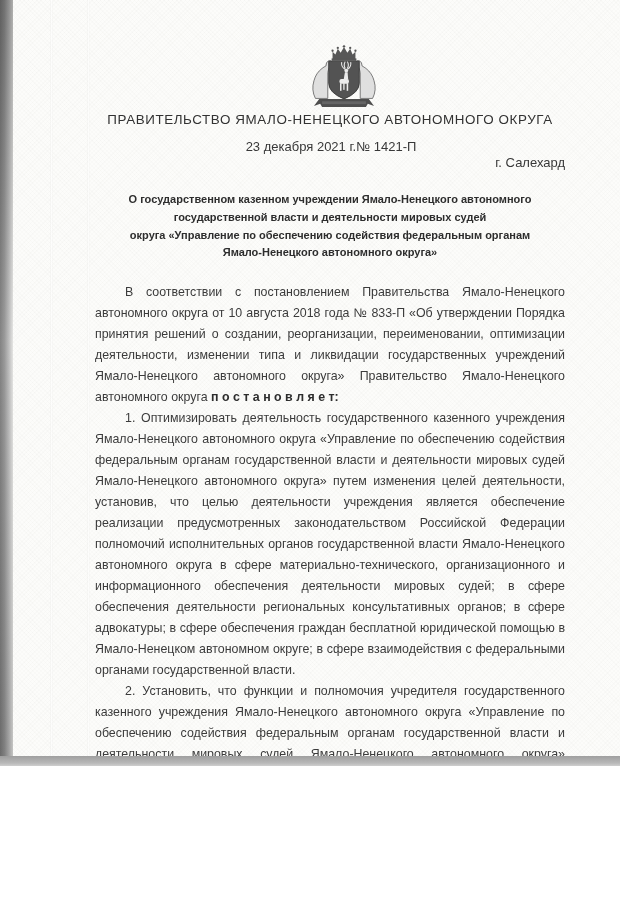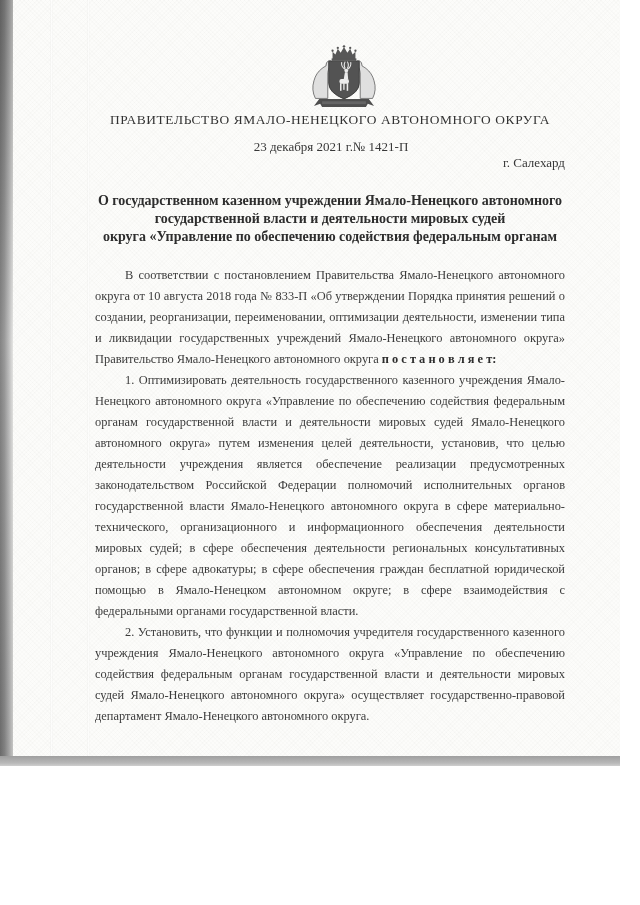--- a/index.html
+++ b/index.html
@@ -1,17 +1,17 @@
 <!DOCTYPE html>
 <html><head>
 <meta charset="utf-8">
 <style>
   html,body{margin:0;padding:0;background:#ffffff;}
   .canvas{position:relative;width:620px;height:905px;background:#14b8a6;overflow:hidden;
-          font-family:Liberation Serif, serif;}
+          font-family:Liberation Sans, sans-serif;}
   
   .scan{position:absolute;left:0;top:0;width:640px;height:766px;}
   .paper{position:absolute;left:12px;top:0;width:614px;height:757px;background:#fcfcfa;}
   .paper::before{content:"";position:absolute;inset:0;pointer-events:none;
     background-image:
       repeating-linear-gradient(45deg, rgba(90,90,80,0.018) 0 1px, transparent 1px 3px),
       repeating-linear-gradient(-45deg, rgba(90,90,80,0.018) 0 1px, transparent 1px 3px);}
   .left-band{position:absolute;left:0;top:0;width:13px;height:757px;
     background:linear-gradient(90deg,#757575 0%,#8f8f8f 35%,#b9b9b9 70%,#e3e3e1 100%);}
   .left-band::after{content:"";position:absolute;inset:0;
@@ -26,21 +26,21 @@
   
   .doc{position:absolute;left:95px;top:0;width:470px;color:#3a3a3a;}
   .emblem{width:82px;height:63px;margin:45px auto 0 auto;transform:translateX(14px);opacity:.93;}
   .authority{margin-top:4px;text-align:center;white-space:nowrap;font-size:13.4px;
     letter-spacing:0.6px;color:#323232;line-height:15px;}
   .doctype{margin-top:2px;text-align:center;font-weight:bold;font-size:17.5px;
     letter-spacing:1.2px;color:#222;line-height:21px;}
   .daterow{margin-top:11px;display:flex;justify-content:center;
     padding:0 25px 0 27px;font-size:13px;line-height:17px;color:#383838;}
   .place{margin-top:0;text-align:right;font-size:13px;color:#383838;}
-  .title{margin-top:21px;text-align:center;font-weight:bold;font-size:14px;
+  .title{margin-top:21px;text-align:center;font-weight:bold;font-size:11px;
     line-height:17.8px;color:#2d2d2d;}
   .bodytext{margin-top:20px;font-size:12.4px;line-height:21px;text-align:justify;
     color:#3b3b3b;}
   .bodytext p{margin:0;text-indent:30px;}
   .bold-spaced{font-weight:bold;color:#2d2d2d;}
   .below-scan{position:absolute;left:0;top:766px;width:640px;height:139px;background:#ffffff;}
 </style>
 </head>
 <body>
 
@@ -97,20 +97,21 @@
         <span>23 декабря 2021 г.</span>
         <span>№ 1421-П</span>
       </div>
 
       <div class="place">г. Салехард</div>
 
       <div class="title">
         <div>О государственном казенном учреждении Ямало-Ненецкого автономного</div>
         <div>государственной власти и деятельности мировых судей</div>
         <div>округа «Управление по обеспечению содействия федеральным органам</div>
+        <div>Ямало-Ненецкого автономного округа»</div>
       </div>
 
       <div class="bodytext">
         <p><span>В соответствии с постановлением Правительства Ямало-Ненецкого автономного округа от 10 августа 2018 года № 833-П «Об утверждении Порядка принятия решений о создании, реорганизации, переименовании, оптимизации деятельности, изменении типа и ликвидации государственных учреждений Ямало-Ненецкого автономного округа» Правительство Ямало-Ненецкого автономного округа </span><span class="bold-spaced">п о с т а н о в л я е т:</span></p>
         <p>1. Оптимизировать деятельность государственного казенного учреждения Ямало-Ненецкого автономного округа «Управление по обеспечению содействия федеральным органам государственной власти и деятельности мировых судей Ямало-Ненецкого автономного округа» путем изменения целей деятельности, установив, что целью деятельности учреждения является обеспечение реализации предусмотренных законодательством Российской Федерации полномочий исполнительных органов государственной власти Ямало-Ненецкого автономного округа в сфере материально-технического, организационного и информационного обеспечения деятельности мировых судей; в сфере обеспечения деятельности региональных консультативных органов; в сфере адвокатуры; в сфере обеспечения граждан бесплатной юридической помощью в Ямало-Ненецком автономном округе; в сфере взаимодействия с федеральными органами государственной власти.</p>
         <p>2. Установить, что функции и полномочия учредителя государственного казенного учреждения Ямало-Ненецкого автономного округа «Управление по обеспечению содействия федеральным органам государственной власти и деятельности мировых судей Ямало-Ненецкого автономного округа» осуществляет государственно-правовой департамент Ямало-Ненецкого автономного округа.</p>
       </div>
 
     </div>
 

